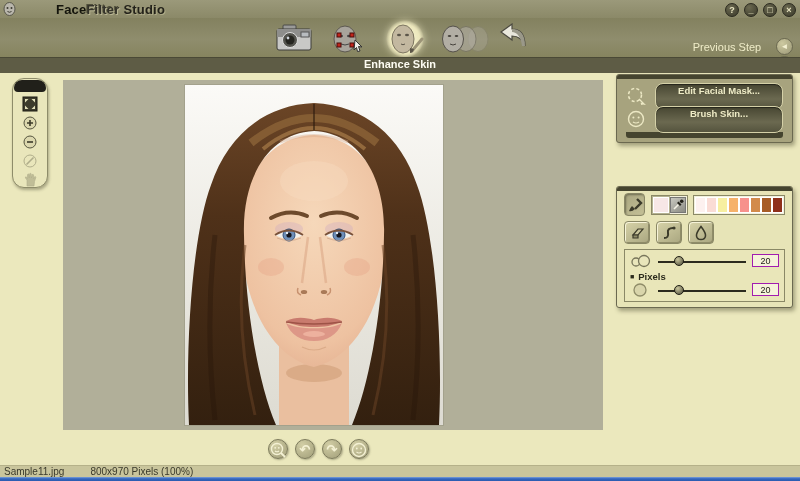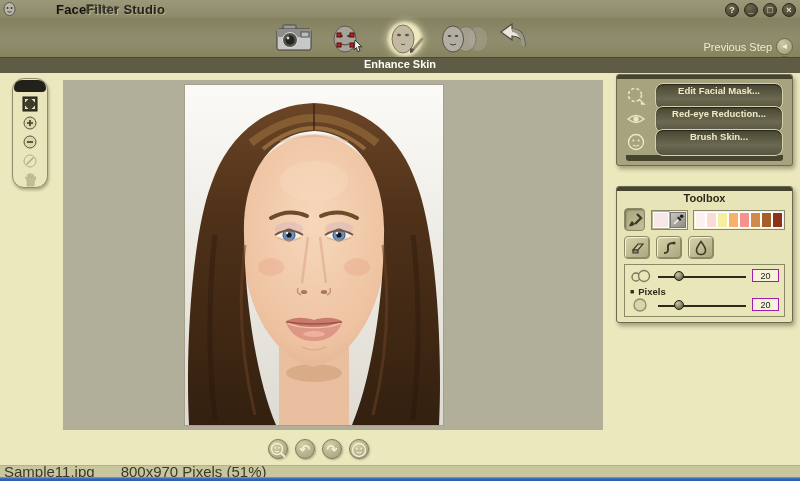--- a/index.html
+++ b/index.html
@@ -17,21 +17,21 @@
   .win-controls { position:absolute; right:4px; top:3px; display:flex; gap:5px; }
   .win-btn { width:14px; height:14px; border-radius:50%; border:1px solid #2a291e;
     background:radial-gradient(circle at 35% 30%,#6b6950,#3a392a);
     color:#e9e6c2; font-size:9px; font-weight:bold; line-height:12px; text-align:center; cursor:default; }
 
   
   .header { position:absolute; left:0; top:18px; width:800px; height:39px;
     background:linear-gradient(180deg,#83815f,#8f8d6d 55%,#86845f); }
   .tool-step { position:absolute; top:5px; }
   .glow { filter:drop-shadow(0 0 4px #f4efc8); }
-  .navlink { position:absolute; right:28px; color:#efecc8; font-size:11px; text-align:right; width:90px; }
+  .navlink { position:absolute; right:28px; color:#efecc8; font-size:11px; text-align:center; width:90px; }
   .nav-prev-label { top:23px; }
   .nav-next-label { top:41px; }
   .nav-circle { position:absolute; right:7px; width:17px; height:17px; border-radius:50%;
     border:1px solid #6b6950; background:radial-gradient(circle at 35% 30%,#cdc9a0,#9a9776);
     color:#f4f1d2; font-size:8px; line-height:15px; text-align:center; }
   .nav-prev-btn { top:20px; }
   .nav-next-btn { top:38px; }
 
   
   .stepbar { position:absolute; left:0; top:57px; width:800px; height:16px; background:#5e5c45;
@@ -96,21 +96,21 @@
   .sl-icon { width:22px; height:14px; flex:0 0 auto; }
   .track-wrap { flex:1; position:relative; height:14px; margin:0 6px; }
   .track { position:absolute; left:0; right:0; top:7px; height:2px; background:#2c2b1e; }
   .handle { position:absolute; top:2px; width:10px; height:10px; border-radius:50%;
     border:1px solid #1f1e14; background:radial-gradient(circle at 35% 30%,#c9c59c,#4c4b38); }
   .val-box { width:27px; height:13px; border:1px solid #a21caf; background:#f6f3da;
     font-size:9px; text-align:center; color:#23221a; font-family:"Liberation Sans",sans-serif; }
 
   
   .statusbar { position:absolute; left:0; top:465px; width:800px; height:12px; background:#c9c59c;
-    border-top:1px solid #b5b189; font-size:15px; color:#3a392b; display:flex; align-items:center; }
+    border-top:1px solid #b5b189; font-size:10px; color:#3a392b; display:flex; align-items:center; }
   .status-file { margin-left:4px; }
   .status-info { margin-left:26px; }
   .taskbar-edge { position:absolute; left:0; top:477px; width:800px; height:4px;
     background:linear-gradient(180deg,#7aa0dc,#3466bd 45%,#2a5bb0); }
 </style>
 </head>
 <body>
 
 <div id="app">
 
@@ -321,41 +321,33 @@
     <div class="p-skin-body">
       <div class="sf-row">
         <svg class="sf-icon" viewBox="0 0 20 18">
           <circle cx="9" cy="8" r="6.5" fill="none" stroke="#ece8c4" stroke-width="1.5" stroke-dasharray="3 2.2"></circle>
           <path d="M13,12 L18,17 L15.5,16.5 L16,18" stroke="#ece8c4" stroke-width="1.3" fill="none"></path>
         </svg>
         <div class="pill">Edit Facial Mask...</div>
       </div>
       <div class="sf-row">
         <svg class="sf-icon" viewBox="0 0 20 18">
-          <path d="M2,9 Q10,2 18,9 Q10,16 2,9 Z" fill="none" stroke="#ece8c4" stroke-width="1.4"></path>
-          <circle cx="10" cy="9" r="2.6" fill="#ece8c4"></circle>
-        </svg>
-        <div class="pill">Red-eye Reduction...</div>
-      </div>
-      <div class="sf-row">
-        <svg class="sf-icon" viewBox="0 0 20 18">
           <circle cx="10" cy="9" r="7.5" fill="none" stroke="#ece8c4" stroke-width="1.4"></circle>
           <circle cx="7.4" cy="7.5" r="1" fill="#ece8c4"></circle>
             <circle cx="12.6" cy="7.5" r="1" fill="#ece8c4"></circle>
           <path d="M7,12 Q10,14 13,12" stroke="#ece8c4" stroke-width="1.2" fill="none"></path>
         </svg>
         <div class="pill">Brush Skin...</div>
       </div>
       <div class="p-skin-foot"></div>
     </div>
   </div>
 
   <div class="panel p-tool">
     <div class="p-strip"></div>
-    <div class="p-tool-head">Toolbox</div>
     <div class="p-tool-body">
       <div class="tb-row">
         <div class="tb-btn pressed">
           <svg width="16" height="16" viewBox="0 0 16 16">
             <path d="M9,2 L14,7 L8,13 Q5,15 3,13 Q1,11 3,8 Z" fill="none"></path>
             <path d="M10,2 L14,6 L8,12" stroke="#3c3b2a" stroke-width="2.4" fill="none"></path>
             <path d="M8,12 Q5,15 2,14 Q3,11 5,9 Z" fill="#3c3b2a"></path>
           </svg>
         </div>
         <div class="color-group">
@@ -423,17 +415,17 @@
             <div class="handle" style="left:18%;"></div>
           </div>
           <input class="val-box" value="20" style="">
         </div>
       </div>
     </div>
   </div>
 
   <div class="statusbar">
     <span class="status-file">Sample11.jpg</span>
-    <span class="status-info">800x970 Pixels (51%)</span>
+    <span class="status-info">800x970 Pixels (100%)</span>
   </div>
   <div class="taskbar-edge"></div>
 
 </div>
 
 </body></html>

